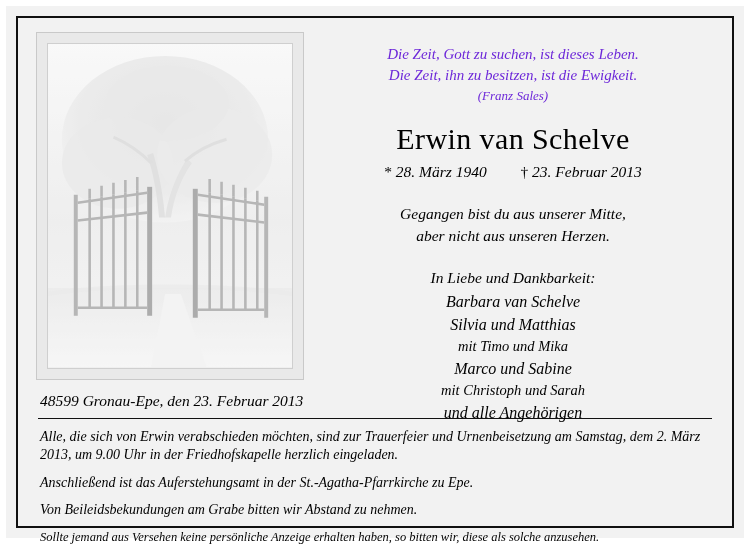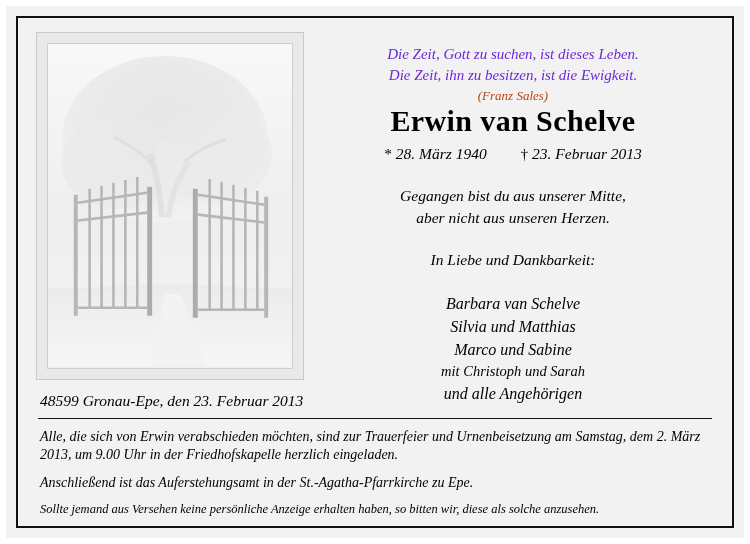--- a/index.html
+++ b/index.html
@@ -85,27 +85,28 @@
   .verse {
     font-style: italic;
     font-size: 15px;
     line-height: 1.38;
     color: #6d28d9;
   }
   .verse-author {
     font-style: italic;
     font-size: 13px;
     margin-top: 3px;
-    color: #c2410c;
+    color: #6d28d9;
   }
 
   .deceased-name {
     font-size: 30px;
-    font-weight: bold;
+    font-weight: normal;
     letter-spacing: 0.4px;
+    margin-top: 18px;
     font-family: "Liberation Serif", serif;
   }
   .dates {
     font-size: 15.5px;
     font-style: italic;
     margin-top: 7px;
   }
   .dates .sym { font-style: normal; }
   .dates .gap { display: inline-block; width: 26px; }
 
@@ -115,21 +116,21 @@
     line-height: 1.42;
     margin-top: 22px;
   }
 
   .mourners {
     font-style: italic;
     font-size: 15.5px;
     line-height: 1.45;
     margin-top: 20px;
   }
-  .mourners .lead { display: block; margin-bottom: 20px; }
+  .mourners .lead { display: block; margin-bottom: 0; }
   .mourners .m-name { display: block; font-size: 16px; }
   .mourners .m-sub { display: block; font-size: 14.5px; }
   .mourners .m-block { margin-top: 6px; }
 
   
   .place-line {
     font-style: italic;
     font-size: 15.5px;
     margin-top: 2px;
     padding-left: 4px;
@@ -259,38 +260,40 @@
             <div>aber nicht aus unseren Herzen.</div>
           </div>
 
           <div class="mourners">
             <span class="lead">In Liebe und Dankbarkeit:</span>
 
             <span class="m-name">Barbara van Schelve</span>
 
             <span class="m-block">
               <span class="m-name">Silvia und Matthias</span>
+              <span class="m-sub">mit Timo und Mika</span>
             </span>
 
             <span class="m-block">
               <span class="m-name">Marco und Sabine</span>
               <span class="m-sub">mit Christoph und Sarah</span>
             </span>
 
             <span class="m-name">und alle Angehörigen</span>
           </div>
 
         </div>
       </div>
 
       <div class="place-line">48599 Gronau-Epe, den 23. Februar 2013</div>
 
       <hr class="divider">
 
       <div class="bottom">
         <p>Alle, die sich von Erwin verabschieden möchten, sind zur Trauerfeier und Urnenbeisetzung am Samstag, dem 2. März 2013, um 9.00 Uhr in der Friedhofskapelle herzlich eingeladen.</p>
         <p>Anschließend ist das Auferstehungsamt in der St.-Agatha-Pfarrkirche zu Epe.</p>
+        <p>Von Beileidsbekundungen am Grabe bitten wir Abstand zu nehmen.</p>
         <p class="small">Sollte jemand aus Versehen keine persönliche Anzeige erhalten haben, so bitten wir, diese als solche anzusehen.</p>
       </div>
 
     </div>
   </div>
 </div>
 
 </body></html>

